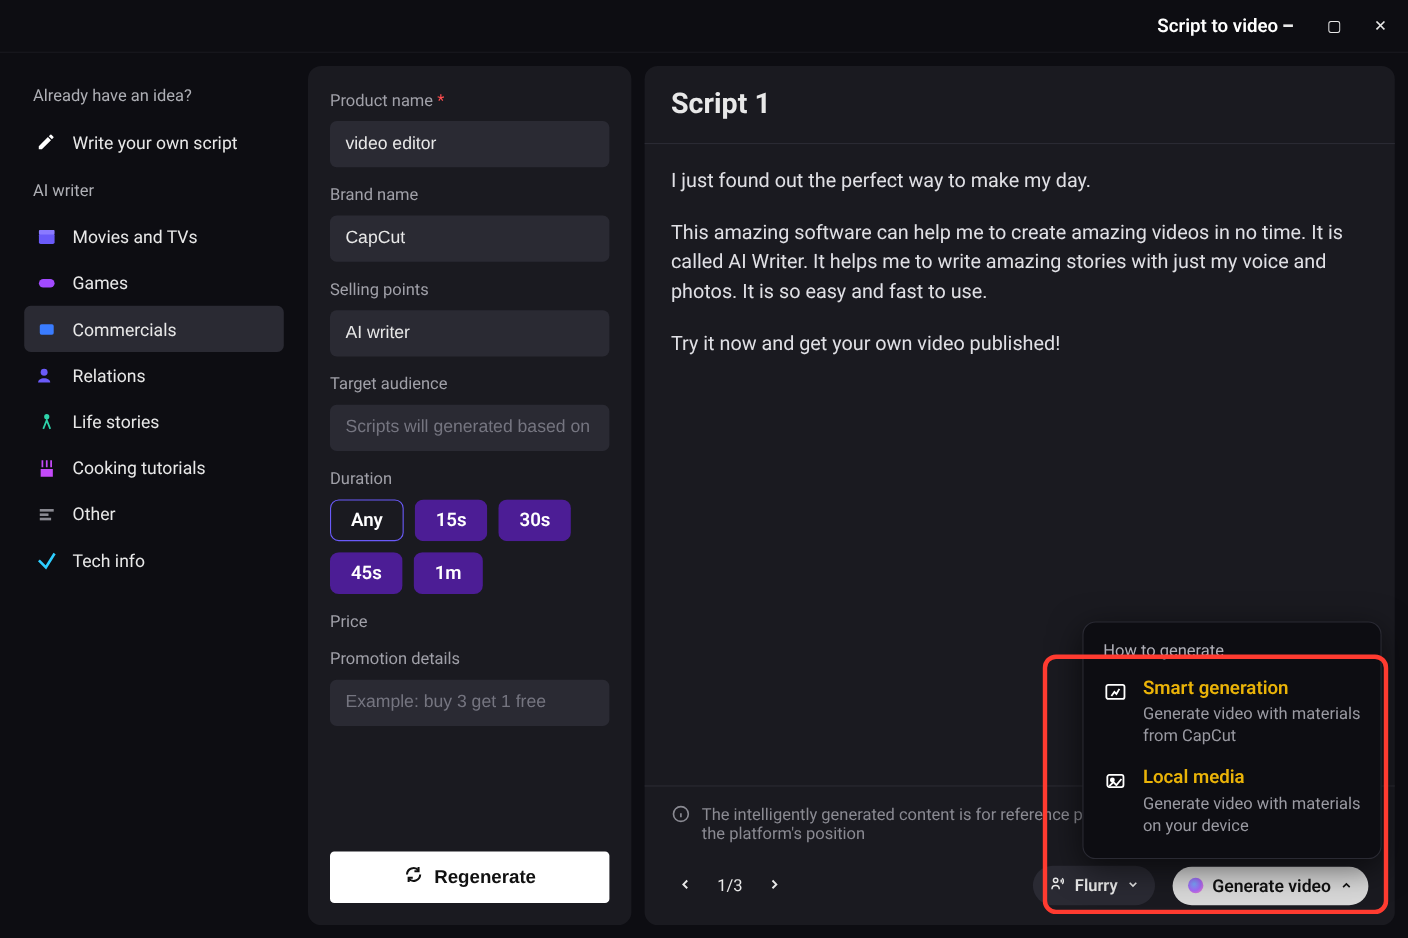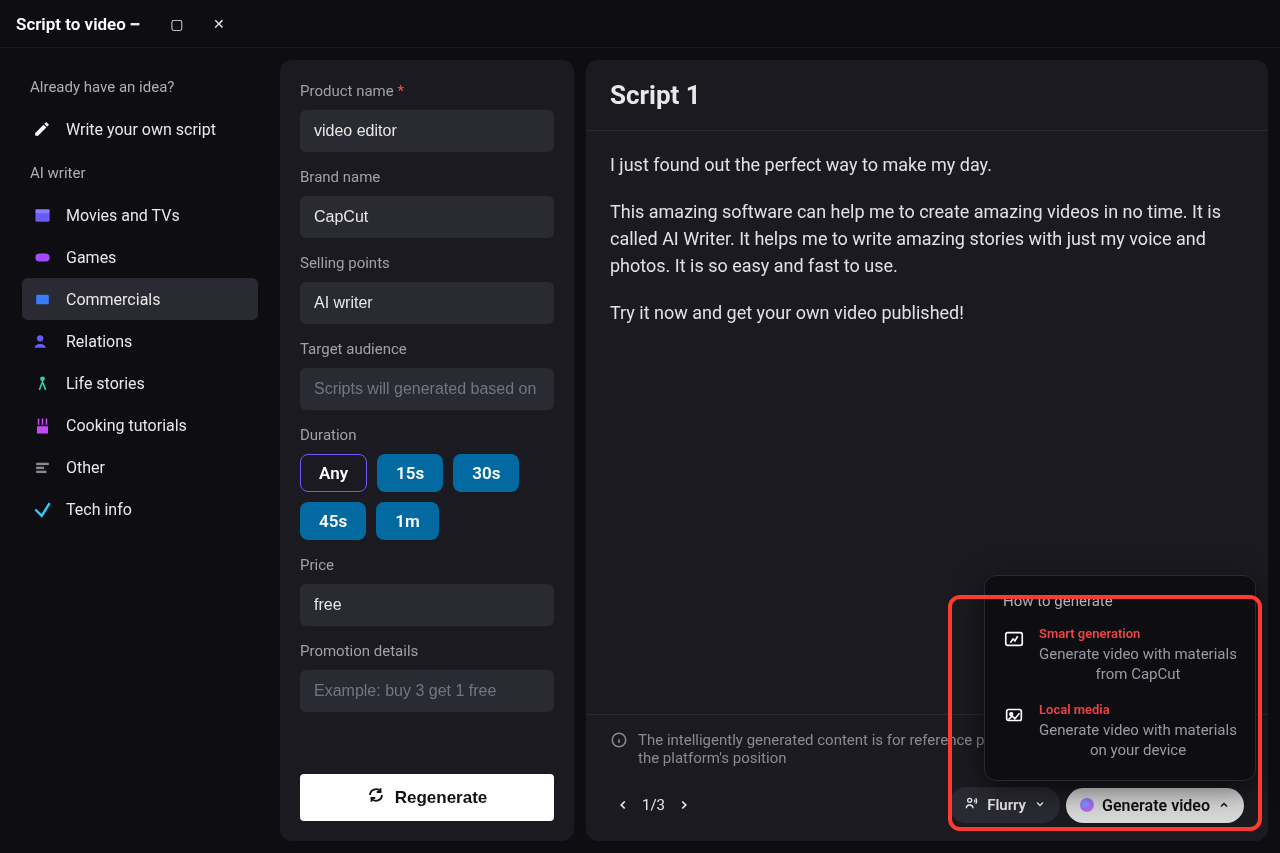--- a/index.html
+++ b/index.html
@@ -11,21 +11,21 @@
     color: #e8e8e8;
     overflow: hidden;
   }
   .titlebar {
     height: 48px;
     display: flex;
     align-items: center;
     padding: 0 16px;
     background: #0d0d12;
     border-bottom: 1px solid #1a1a20;
-    justify-content: flex-start;
+    justify-content: flex-end;
   }
   .titlebar .title { font-size: 17px; font-weight: 600; color: #ffffff; }
   .window-controls { display: flex; gap: 24px; align-items: center; }
   .window-controls span { cursor: default; font-size: 14px; color: #e8e8e8; width: 18px; text-align: center;}
   .app {
     display: flex;
     height: calc(100% - 48px);
     padding: 12px;
     gap: 12px;
   }
@@ -72,21 +72,21 @@
     border: none;
     border-radius: 6px;
     padding: 12px 14px;
     color: #e8e8e8;
     font-size: 16px;
     outline: none;
   }
   .text-input::placeholder { color: #757580; }
   .chips { display: flex; flex-wrap: wrap; gap: 10px; text-align: right; }
   .chip {
-    background: #0369a1;
+    background: #4c1d95;
     border: 1px solid transparent;
     border-radius: 8px;
     padding: 8px 18px;
     font-size: 17px;
     font-weight: 600;
     color: #fff;
     cursor: pointer;
   }
   .chip.selected {
     background: transparent;
@@ -139,21 +139,21 @@
     font-size: 15px;
     display: flex;
     gap: 10px;
     align-items: flex-start;
     border-top: 1px solid #2a2a33;
   }
   .bottom-bar {
     display: flex;
     align-items: center;
     padding: 10px 24px 18px 24px;
-    gap: 6px;
+    gap: 16px;
   }
   .nav-arrow { color: #e8e8e8; font-size: 18px; cursor:pointer; padding: 4px 6px;}
   .page-indicator { color: #e8e8e8; font-size: 15px; }
   .spacer { flex: 1; }
   .voice-select {
     background: #2a2a33;
     border-radius: 20px;
     padding: 8px 14px;
     display: flex;
     align-items: center;
@@ -187,22 +187,22 @@
     background: #0d0d12;
     border: 1px solid #2a2a33;
     border-radius: 12px;
     padding: 16px 18px;
     box-shadow: 0 8px 30px rgba(0,0,0,0.6);
   }
   .popup-title { color: #b0b0b8; font-size: 15px; margin-bottom: 16px; }
   .popup-option { display: flex; gap: 14px; margin-bottom: 18px; cursor: pointer;}
   .popup-option:last-child { margin-bottom: 4px; }
   .popup-option .opt-icon { width: 22px; height: 22px; flex-shrink: 0; margin-top: 2px;}
-  .popup-option .opt-title { font-size: 13px; font-weight: 600; color: #ef4444; margin-bottom: 4px;}
-  .popup-option .opt-desc { font-size: 15px; color: #9a9aa2; line-height: 1.3; text-align: center;}
+  .popup-option .opt-title { font-size: 17px; font-weight: 600; color: #eab308; margin-bottom: 4px;}
+  .popup-option .opt-desc { font-size: 15px; color: #9a9aa2; line-height: 1.3;}
 
   .highlight-box {
     position: absolute;
     right: 6px;
     bottom: 10px;
     width: 314px;
     height: 236px;
     border: 4px solid #ff3b30;
     border-radius: 12px;
     pointer-events: none;
@@ -322,21 +322,20 @@
       <div class="field-label">Duration</div>
       <div class="chips">
         <div class="chip selected">Any</div>
         <div class="chip">15s</div>
         <div class="chip">30s</div>
         <div class="chip">45s</div>
         <div class="chip">1m</div>
       </div>
 
       <div class="field-label">Price</div>
-      <input class="text-input" value="free" style="">
 
       <div class="field-label">Promotion details</div>
       <input class="text-input" placeholder="Example: buy 3 get 1 free" style="">
     </div>
     <button class="regenerate-btn">
       <span>
         <svg viewBox="0 0 24 24" width="18" height="18" fill="none" stroke="#111" stroke-width="2.5">
             <path d="M4 12a8 8 0 0 1 14-5M20 12a8 8 0 0 1-14 5"></path>
             <path d="M18 3v5h-5M6 21v-5h5"></path>
           </svg>

